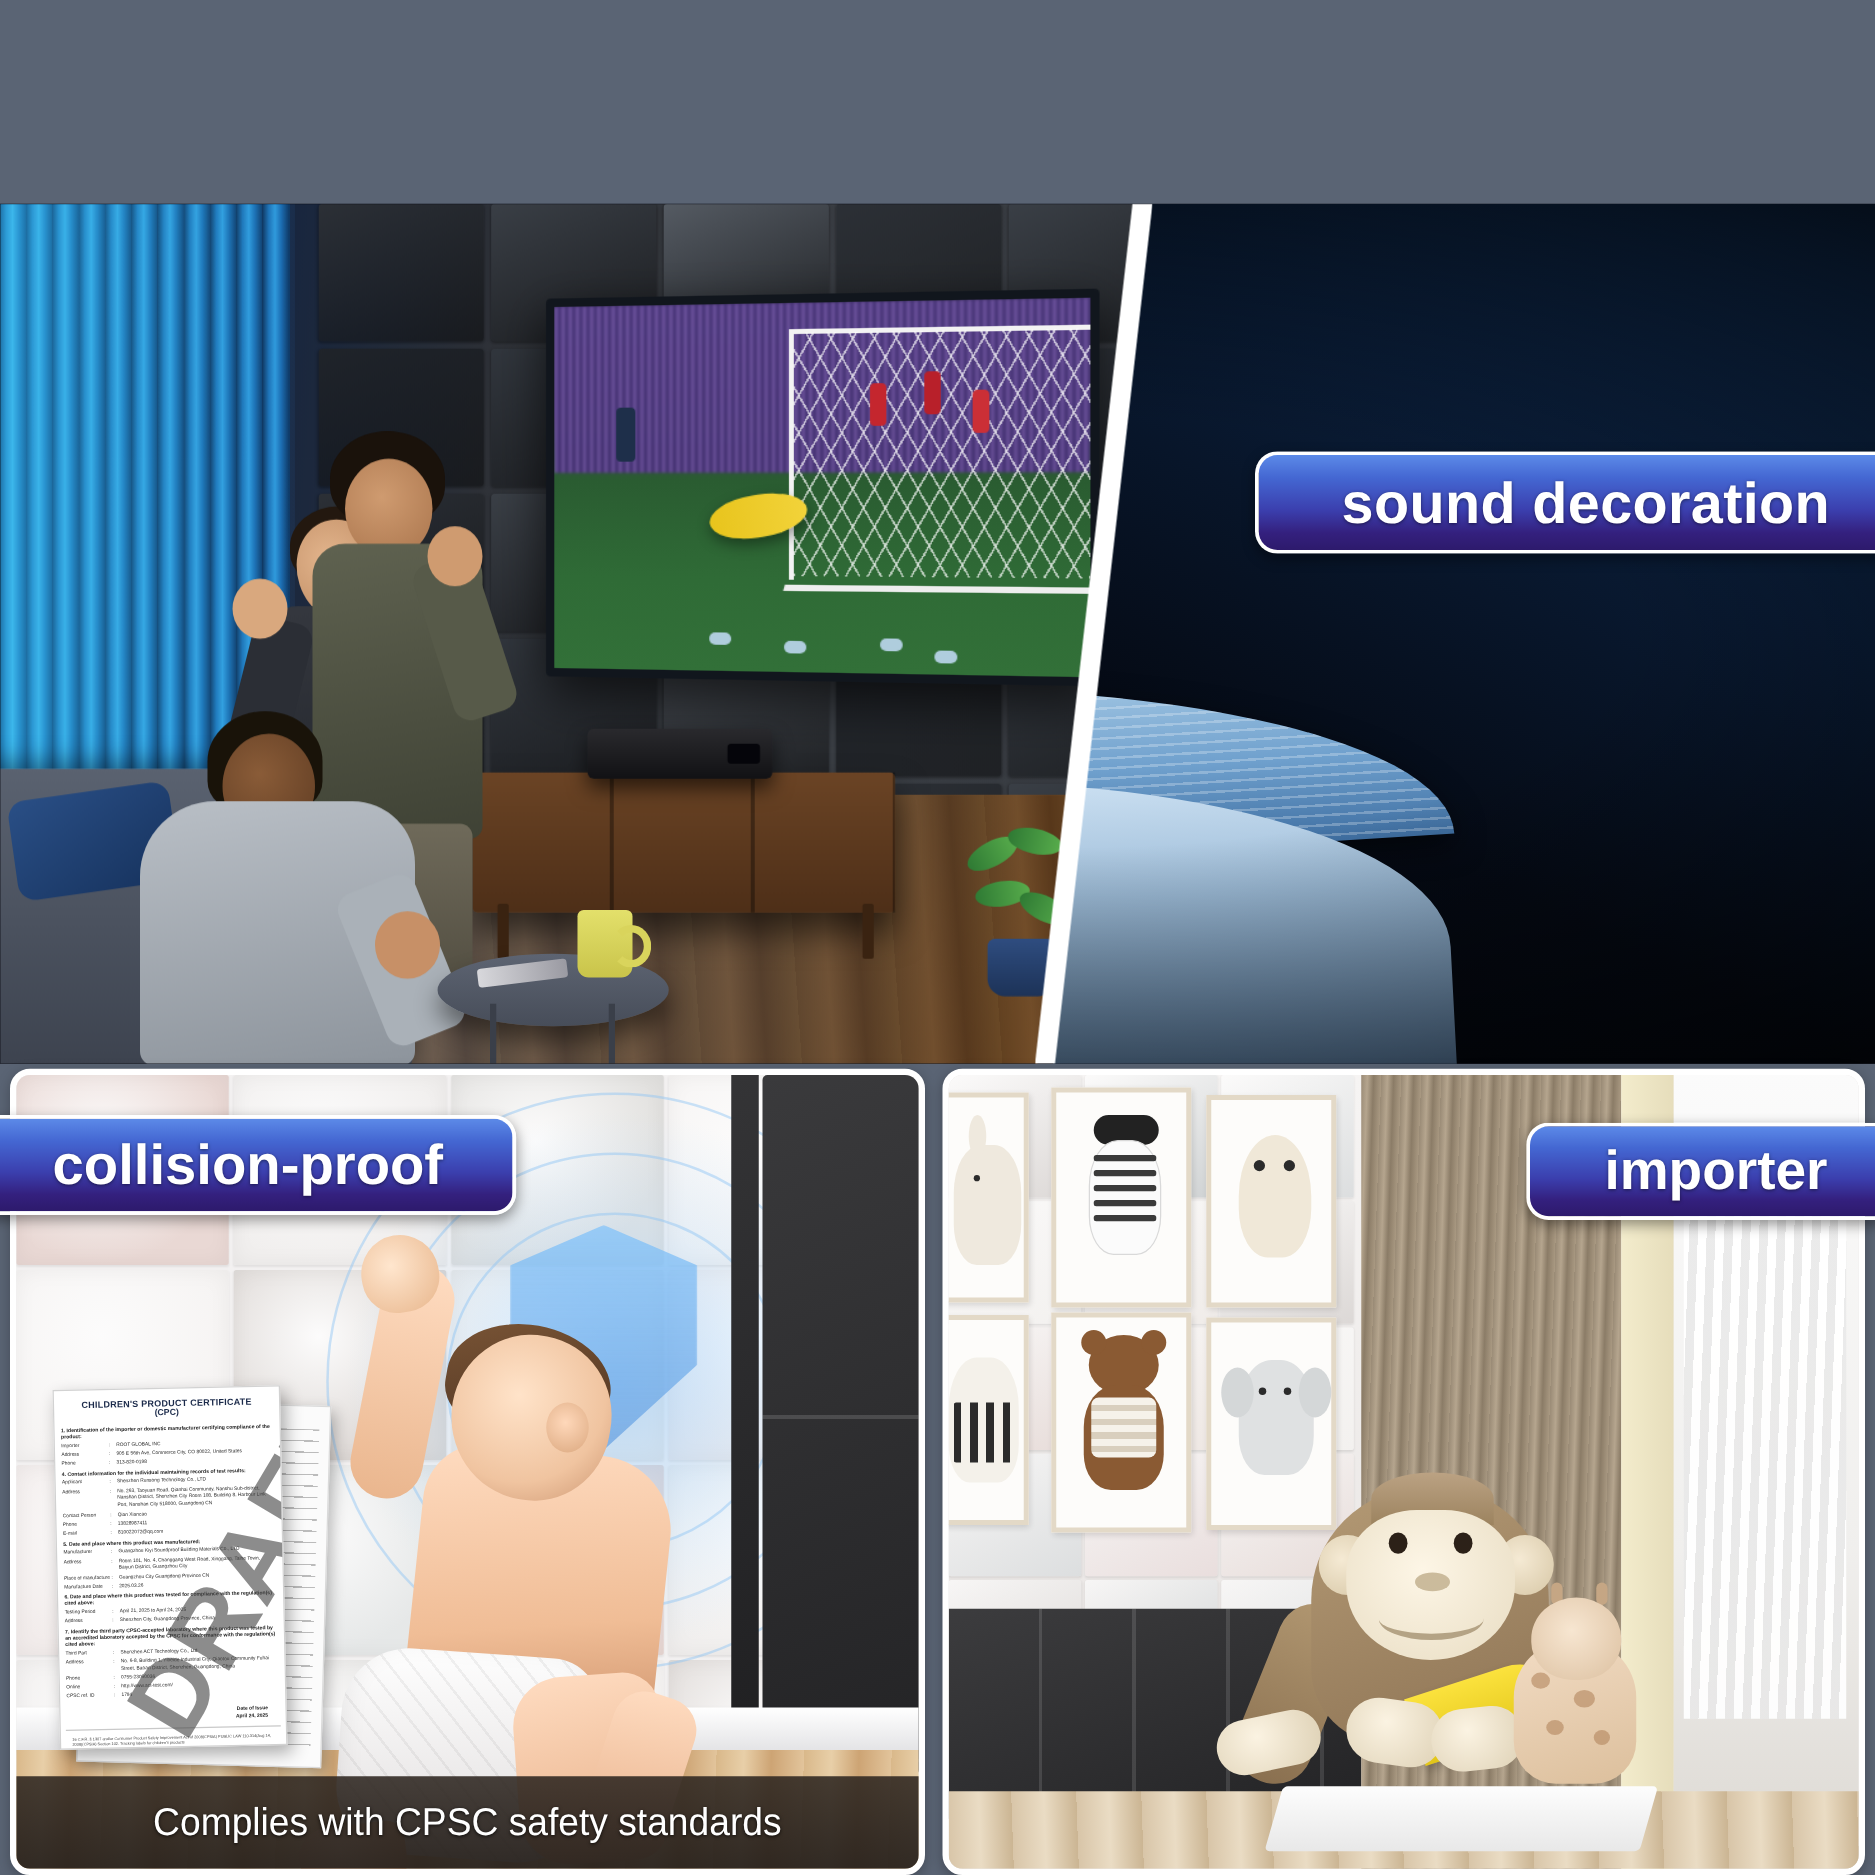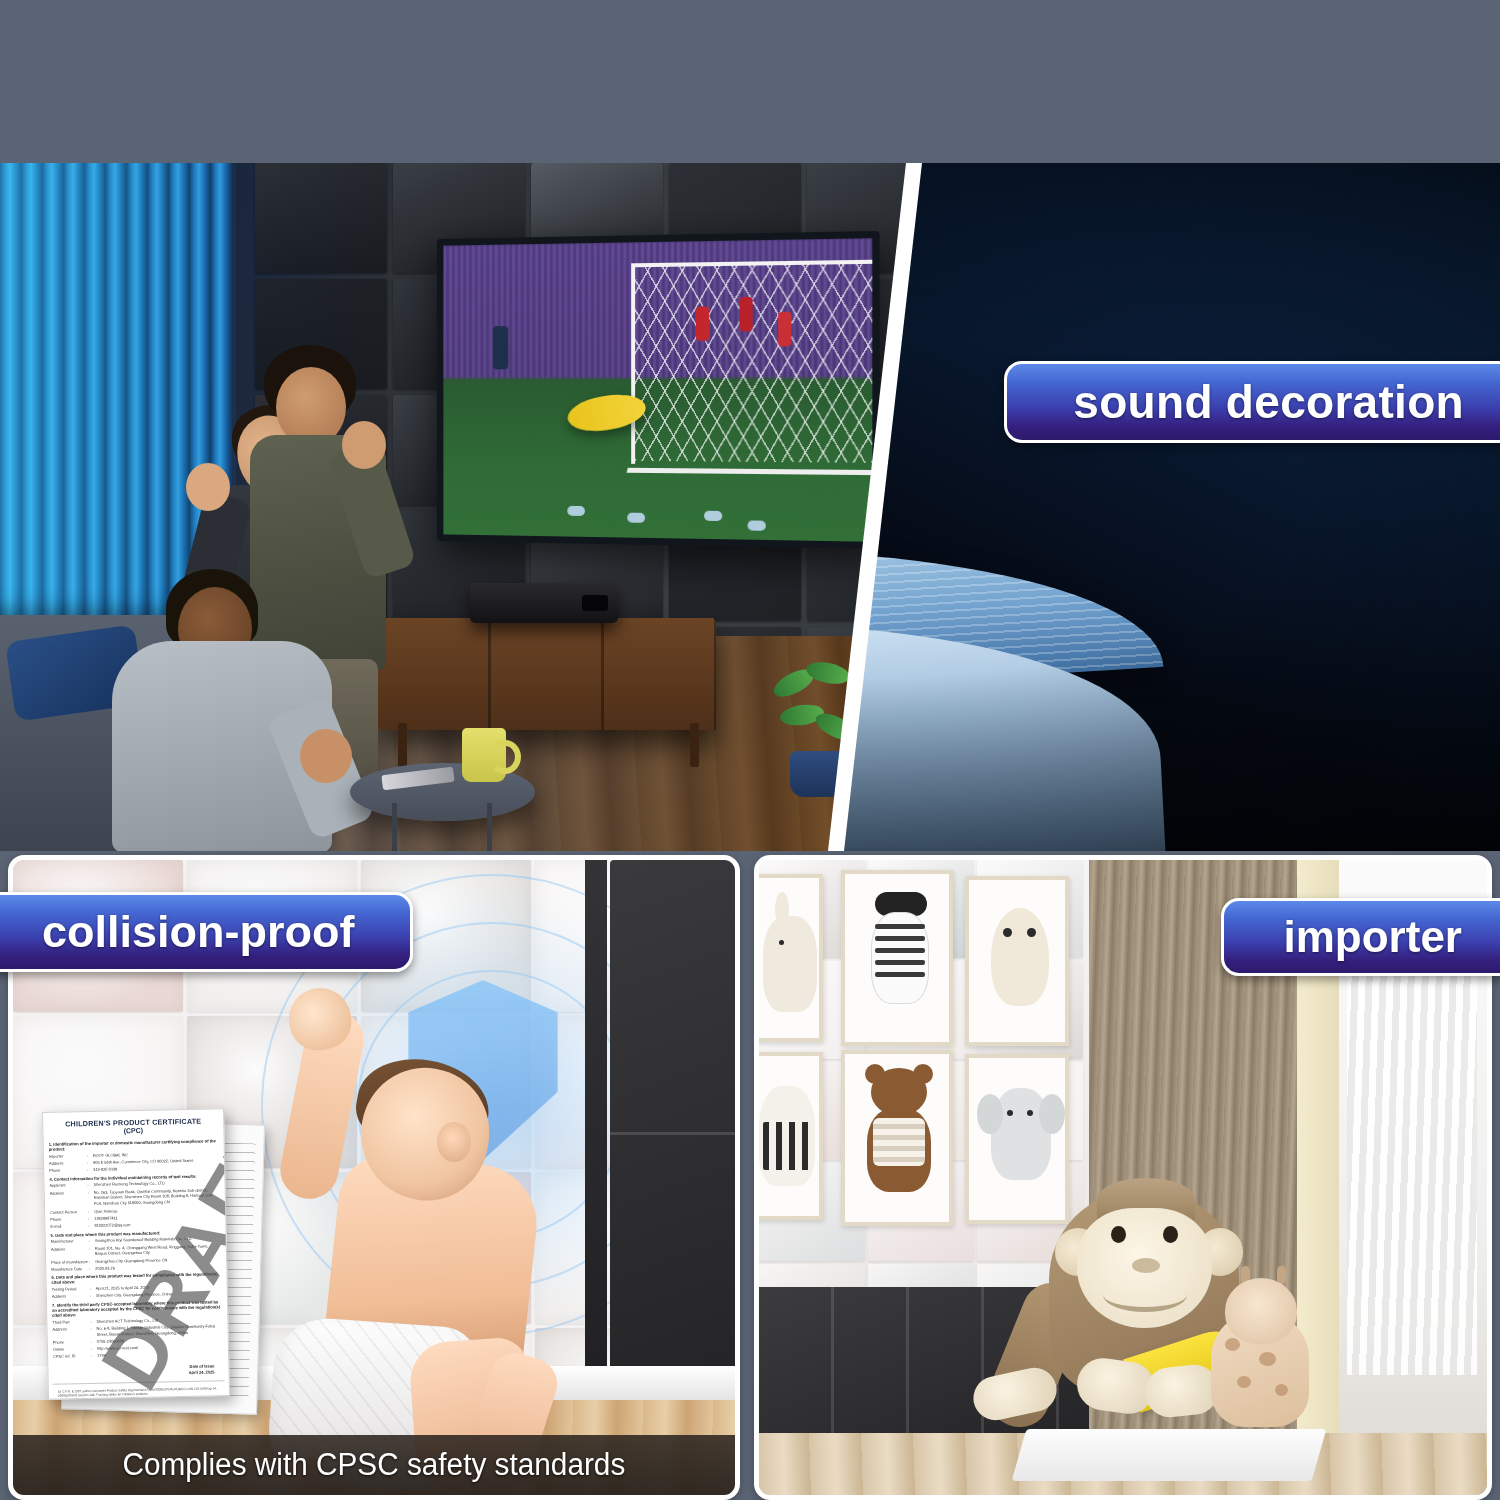--- a/index.html
+++ b/index.html
@@ -412,21 +412,21 @@
   .cert-issue{ font-size:4px; text-align:right; padding:6px 14px 0; color:#1a1a1a; font-weight:700; line-height:1.6;}
   .cert-foot{ font-size:3.1px; color:#444; padding:5px 5px 0; line-height:1.5; border-top:1px solid #c9c9c9; margin:4px 4px 0;}
   .draft-mark{
     position:absolute; left:6px; top:96px;
     font-size:84px; font-weight:700; color:rgba(70,70,70,.62);
     transform:rotate(-58deg); letter-spacing:2px;
     pointer-events:none;
   }
   
   .cp-caption{
-    position:absolute; left:0; bottom:0; width:100%; height:60px;
+    position:absolute; left:0; bottom:0; width:100%; height:74px;
     background:linear-gradient(180deg,rgba(46,38,32,.88),rgba(36,30,26,.93));
     display:flex; align-items:center; justify-content:center;
   }
   .cp-caption span{
     color:#ffffff; font-size:31px; font-weight:400;
     text-shadow:0 1px 3px rgba(0,0,0,.8);
     transform:scaleX(.96);
   }
 
   

